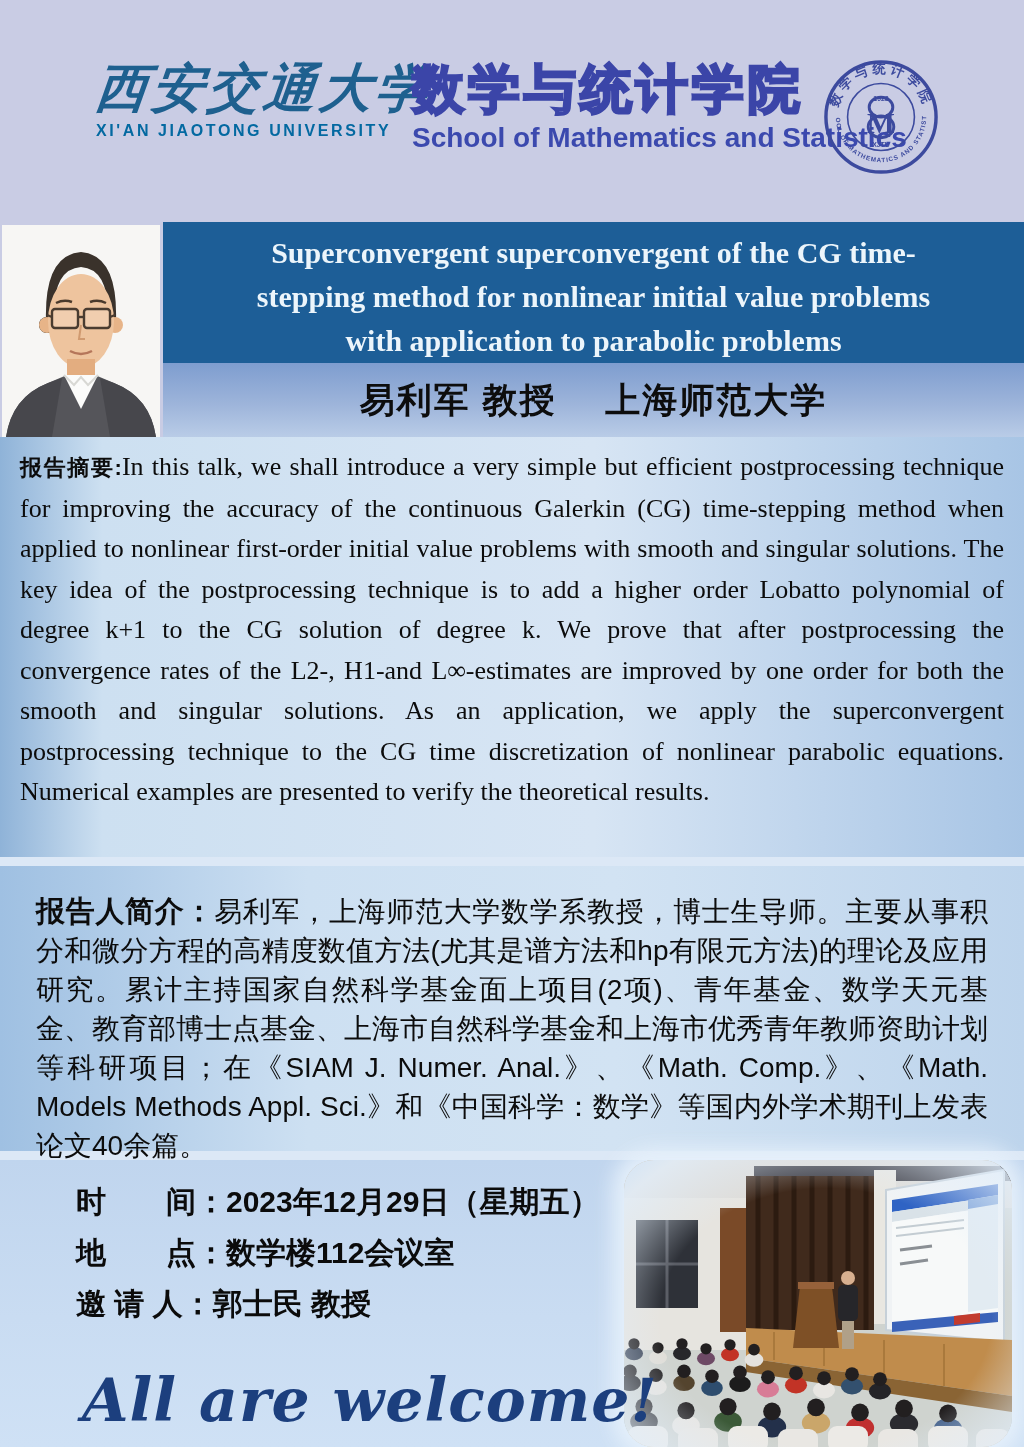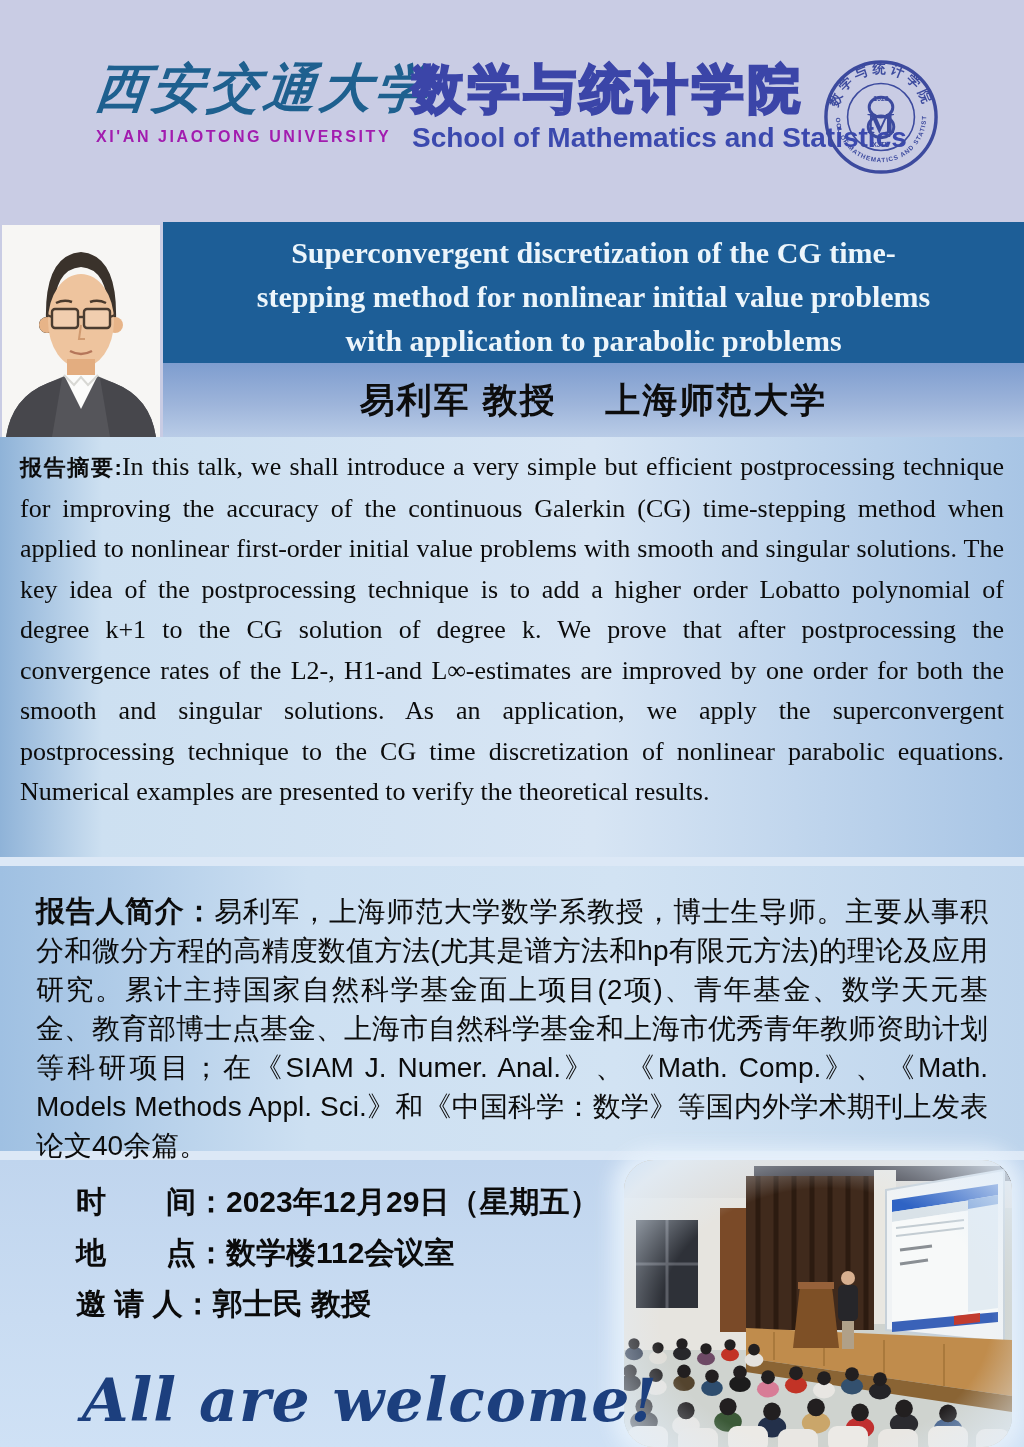--- a/index.html
+++ b/index.html
@@ -9,21 +9,21 @@
     overflow:hidden;background:#c9cce4;
   }
   
   .header{height:222px;background:#c9cce4;position:relative;}
   .uni-block{position:absolute;left:96px;top:58px;width:290px;text-align:center;}
   .uni-zh{
     font-family:"DejaVu Serif","Liberation Serif",serif;
     font-size:52px;font-weight:bold;font-style:italic;color:#1e608f;
     letter-spacing:4px;transform:skewX(-6deg);white-space:nowrap;line-height:60px;
   }
-  .uni-en{font-size:16px;font-weight:bold;color:#a21caf;letter-spacing:2.6px;margin-top:10px;white-space:nowrap;}
+  .uni-en{font-size:16px;font-weight:bold;color:#0369a1;letter-spacing:2.6px;margin-top:4px;white-space:nowrap;}
   .school-block{position:absolute;left:412px;top:60px;width:380px;text-align:center;}
   .school-zh{
     font-size:52px;font-weight:900;letter-spacing:4px;white-space:nowrap;line-height:58px;
     color:#9aa2dc;-webkit-text-stroke:2.6px #3b45a8;
   }
   .school-en{font-size:28px;font-weight:bold;color:#3b49ae;margin-top:4px;white-space:nowrap;}
   .seal{position:absolute;left:822px;top:58px;}
   
   .title-row{height:215px;display:flex;background:#c9cce4;}
   .portrait{width:161px;flex:0 0 161px;padding:3px 0 0 2px;}
@@ -131,21 +131,21 @@
         <rect x="65" y="134" width="28" height="28" fill="#e3ad80"></rect>
         <path d="M4,212 Q10,172 46,158 L65,150 L79,168 L93,150 L112,158 Q148,172 154,212 Z" fill="#55555a"></path>
         <path d="M4,212 Q10,172 46,158 L60,153 L50,212 Z" fill="#47474c"></path>
         <path d="M154,212 Q148,172 112,158 L98,153 L108,212 Z" fill="#47474c"></path>
         <polygon points="62,150 96,150 79,184" fill="#fbfbfa"></polygon>
         <path d="M62,150 L72,160 L79,152 L86,160 L96,150" stroke="#d8d8d4" stroke-width="2" fill="none"></path>
       </svg>
     </div>
     <div class="title-right">
       <div class="banner">
-        <div class="line">Superconvergent discretization of the CG time-</div>
+        <div class="line">Superconvergent superconvergent of the CG time-</div>
         <div class="line">stepping method for nonlinear initial value problems</div>
         <div class="line">with application to parabolic problems</div>
       </div>
       <div class="speaker-band">
         <span>易利军 教授　 上海师范大学</span>
       </div>
     </div>
   </div>
 
   <div class="abstract">

